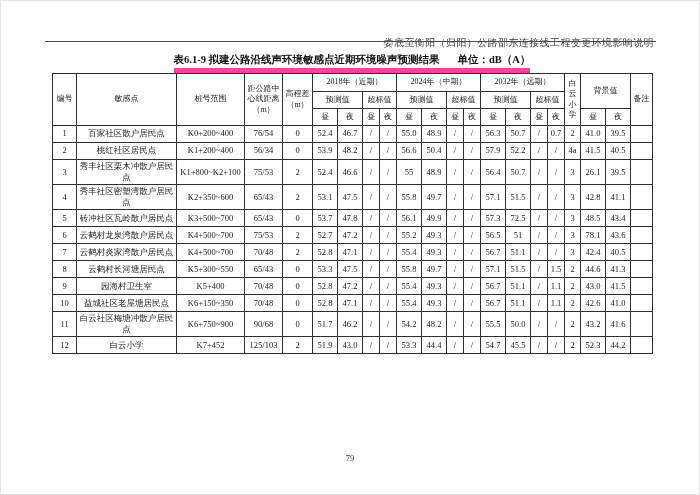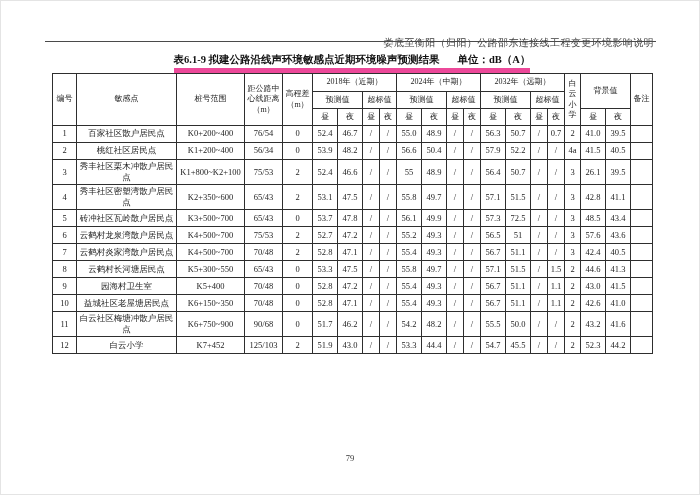--- a/index.html
+++ b/index.html
@@ -259,21 +259,21 @@
         <td>/</td>
         <td>55.2</td>
         <td>49.3</td>
         <td>/</td>
         <td>/</td>
         <td>56.5</td>
         <td>51</td>
         <td>/</td>
         <td>/</td>
         <td>3</td>
-        <td>57.6</td>
+        <td>78.1</td>
         <td>43.6</td>
         <td></td>
       </tr>
       <tr>
         <td>7</td>
         <td>云鹤村炎家湾散户居民点</td>
         <td>K4+500~700</td>
         <td>70/48</td>
         <td>2</td>
         <td>52.8</td>

